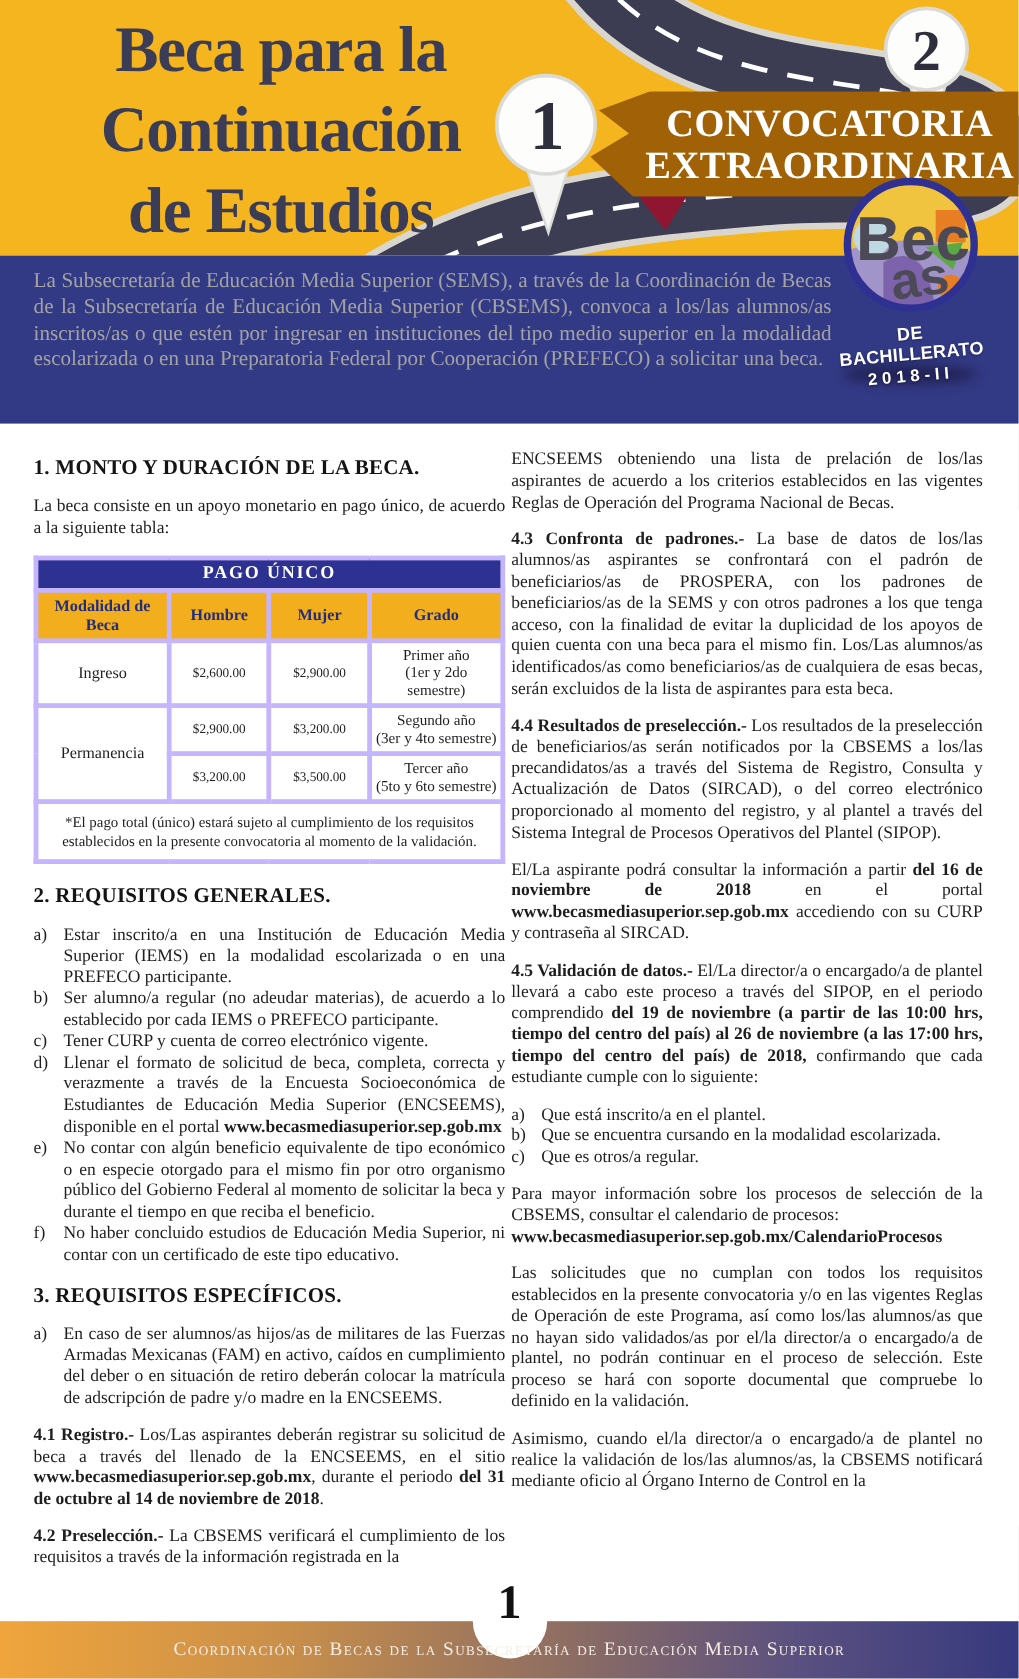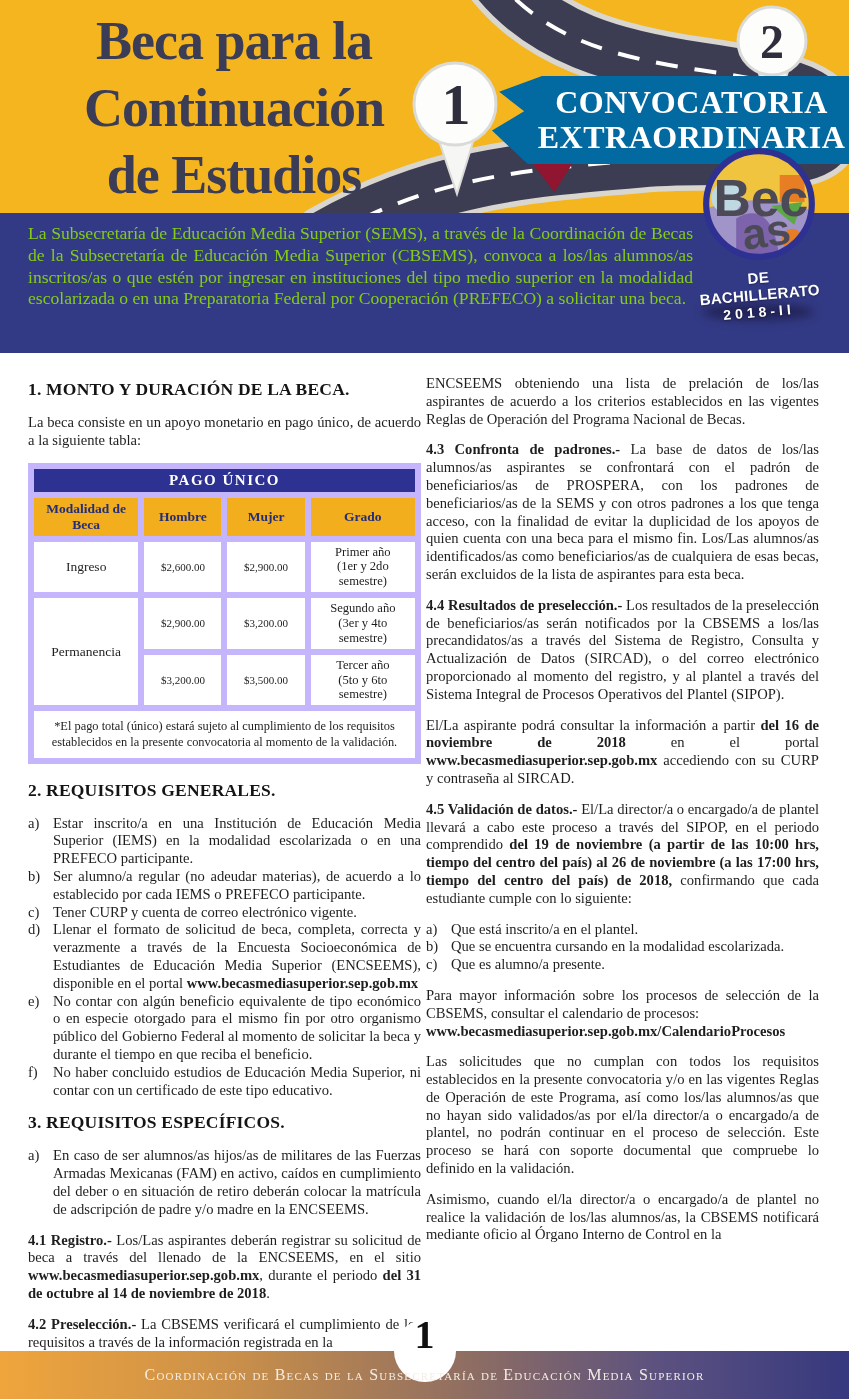--- a/index.html
+++ b/index.html
@@ -17,33 +17,33 @@
     position:absolute; top:4px; left:18px; width:424px; margin:4px;
     font-size:54px; line-height:1.24; font-weight:bold; color:#3B3C55;
     text-align:center; white-space:pre-line; letter-spacing:-1px;
   }
   .ribbon-fold {
     position:absolute; top:158px; left:528px; width:48px; height:34px;
     background:#8F1530; clip-path:polygon(0 0,100% 0,55% 100%);
   }
   .ribbon {
     position:absolute; top:76px; left:492px; width:357px; height:88px;
-    background:#0369a1; box-sizing:border-box; padding-left:42px;
+    background:#a16207; box-sizing:border-box; padding-left:42px;
     display:flex; flex-direction:column; justify-content:center; align-items:center;
     clip-path:polygon(14% 0, 100% 0, 100% 100%, 10% 100%, 0 62%, 9% 40%, 2% 18%);
   }
   .ribbon-line { color:#ffffff; font-weight:bold; font-size:32px;
     line-height:1.1; letter-spacing:0.5px; }
 
   
   .band { position:absolute; top:213px; left:0; width:849px; height:140px;
           background:#333A85; }
   .intro {
     margin:0; padding:10px 156px 0 28px;
-    font-size:17.6px; line-height:21.8px; text-align:justify; color:#84cc16;
+    font-size:17.6px; line-height:21.8px; text-align:justify; color:#a3a3a3;
   }
 
   
   .badge { position:absolute; top:146px; left:694px; width:130px;
            text-align:center; z-index:6; }
   .badge-shadow { position:absolute; left:8px; top:158px; width:112px; height:16px;
            background:rgba(15,12,40,0.5); border-radius:50%; filter:blur(5px); }
   .badge-sub1 { position:relative; margin-top:3px; transform:rotate(-5deg);
     color:#fff; font-family:"Liberation Sans", sans-serif; font-weight:bold;
     font-size:15px; letter-spacing:0.3px; text-shadow:0 1px 2px rgba(0,0,0,.35); }
@@ -60,21 +60,21 @@
   .bp { margin:0 0 13px; font-size:14.6px; line-height:17.8px;
         text-align:justify; }
   .lettered { list-style:none; margin:0 0 13px; padding:0; }
   .lettered li { display:flex; font-size:14.6px; line-height:17.8px; }
   .lettered .mk { width:25px; flex:none; }
   .lettered .tx { flex:1; text-align:justify; }
 
   
   .beca-table { width:100%; border-collapse:collapse; margin:2px 0 16px;
                 border:2px solid #111; }
-  .beca-table td, .beca-table th { border:6px solid #c4b5fd; text-align:center;
+  .beca-table td, .beca-table th { border:4px solid #c4b5fd; text-align:center;
                 vertical-align:middle; }
   .t-title { background:#2D3192; color:#ffffff; font-weight:bold;
              font-size:15px; letter-spacing:1.5px; padding:3px 2px; }
   .t-head th { background:#F2AE1C; color:#232D7A; font-size:13.5px;
              font-weight:bold; padding:3px 2px; }
   .cell-mod { font-size:13.5px; padding:0; width:28.5%; }
   .cell-money { font-size:11px; padding:4px; width:21.5%; }
   .cell-grado { font-size:12.6px; line-height:1.18; padding:3px 2px; width:28.5%; }
   .t-foot td { font-size:12.4px; line-height:1.3; padding:7px 16px;margin-top:27px; }
 
@@ -245,21 +245,21 @@
         <li>
             <span class="mk">a)</span>
             <div class="tx">Que está inscrito/a en el plantel.</div>
           </li>
         <li>
             <span class="mk">b)</span>
             <div class="tx">Que se encuentra cursando en la modalidad escolarizada.</div>
           </li>
         <li>
             <span class="mk">c)</span>
-            <div class="tx">Que es alumno/a presente.</div>
+            <div class="tx">Que es otros/a regular.</div>
           </li>
       </ul>
 
       <p class="bp">Para mayor información sobre los procesos de selección de la CBSEMS, consultar el calendario de procesos:<br><b>www.becasmediasuperior.sep.gob.mx/CalendarioProcesos</b></p>
       <p class="bp">Las solicitudes que no cumplan con todos los requisitos establecidos en la presente convocatoria y/o en las vigentes Reglas de Operación de este Programa, así como los/las alumnos/as que no hayan sido validados/as por el/la director/a o encargado/a de plantel, no podrán continuar en el proceso de selección. Este proceso se hará con soporte documental que compruebe lo definido en la validación.</p>
       <p class="bp">Asimismo, cuando el/la director/a o encargado/a de plantel no realice la validación de los/las alumnos/as, la CBSEMS notificará mediante oficio al Órgano Interno de Control en la</p>
     </section>
   </main>
 
   <footer class="footer-bar">

